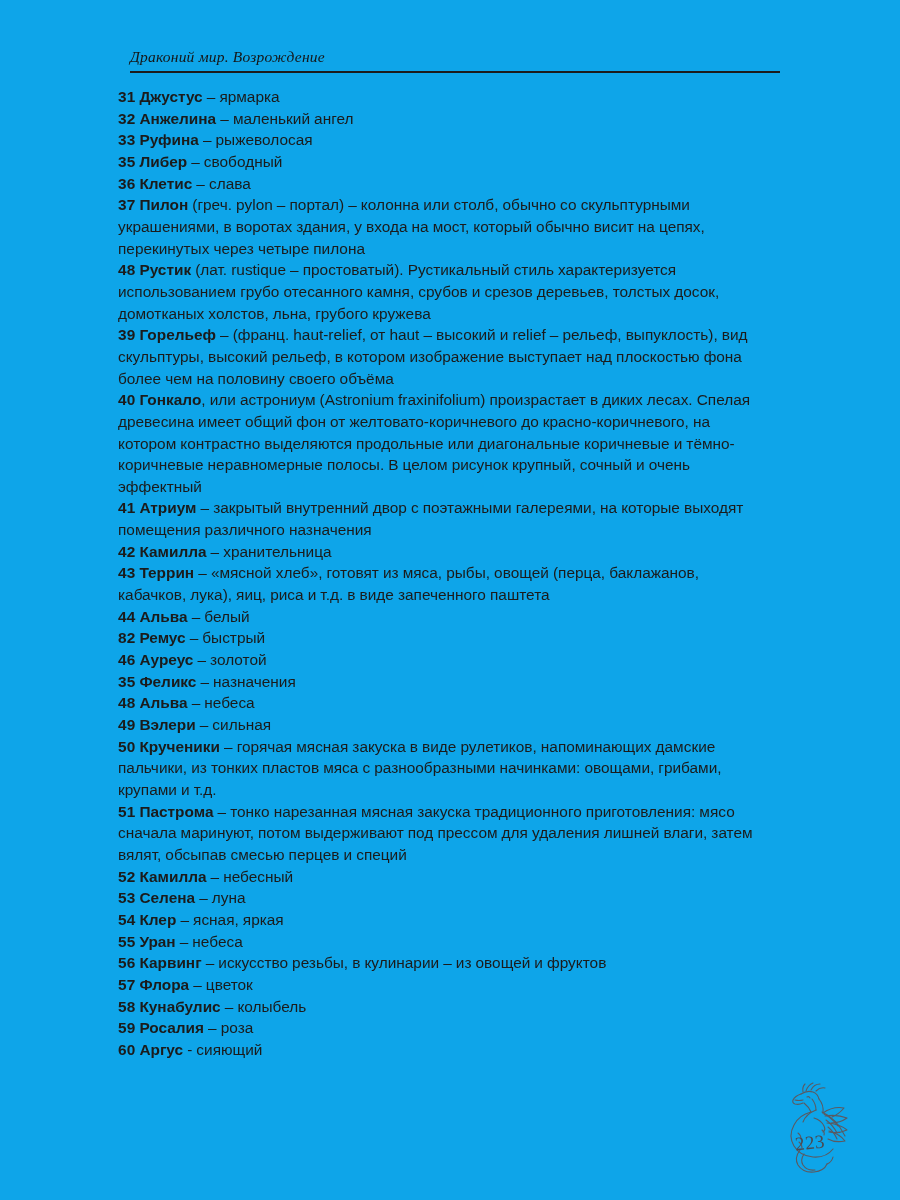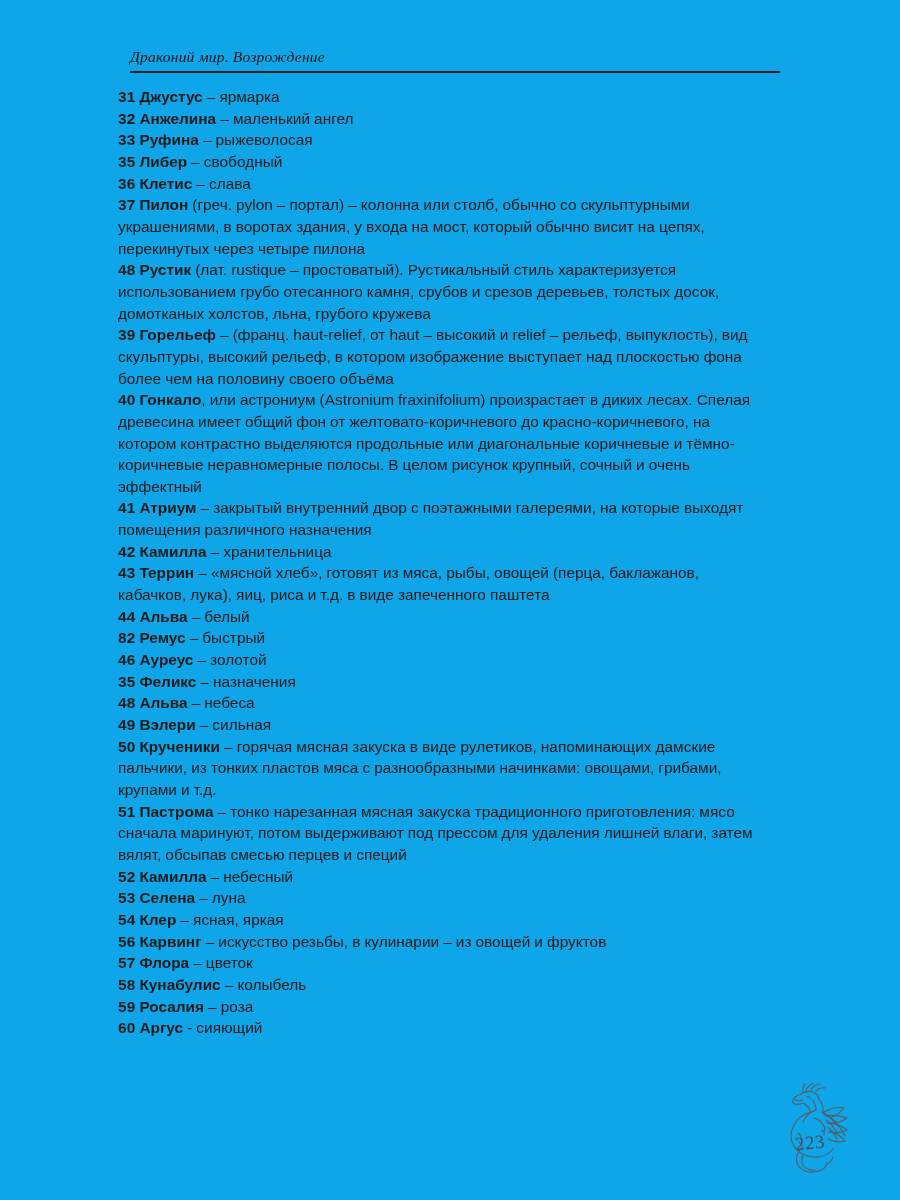--- a/index.html
+++ b/index.html
@@ -138,20 +138,21 @@
       <p class="entry"><span class="num">82</span> <span class="term">Ремус</span><span class="def"> – быстрый</span></p>
       <p class="entry"><span class="num">46</span> <span class="term">Ауреус</span><span class="def"> – золотой</span></p>
       <p class="entry"><span class="num">35</span> <span class="term">Феликс</span><span class="def"> – назначения</span></p>
       <p class="entry"><span class="num">48</span> <span class="term">Альва</span><span class="def"> – небеса</span></p>
       <p class="entry"><span class="num">49</span> <span class="term">Вэлери</span><span class="def"> – сильная</span></p>
       <p class="entry"><span class="num">50</span> <span class="term">Крученики</span><span class="def"> – горячая мясная закуска в виде рулетиков, напоминающих дамские пальчики, из тонких пластов мяса с разнообразными начинками: овощами, грибами, крупами и т.д.</span></p>
       <p class="entry"><span class="num">51</span> <span class="term">Пастрома</span><span class="def"> – тонко нарезанная мясная закуска традиционного приготовления: мясо сначала маринуют, потом выдерживают под прессом для удаления лишней влаги, затем вялят, обсыпав смесью перцев и специй</span></p>
       <p class="entry"><span class="num">52</span> <span class="term">Камилла</span><span class="def"> – небесный</span></p>
       <p class="entry"><span class="num">53</span> <span class="term">Селена</span><span class="def"> – луна</span></p>
       <p class="entry"><span class="num">54</span> <span class="term">Клер</span><span class="def"> – ясная, яркая</span></p>
+      <p class="entry"><span class="num">55</span> <span class="term">Уран</span><span class="def"> – небеса</span></p>
       <p class="entry"><span class="num">56</span> <span class="term">Карвинг</span><span class="def"> – искусство резьбы, в кулинарии – из овощей и фруктов</span></p>
       <p class="entry"><span class="num">57</span> <span class="term">Флора</span><span class="def"> – цветок</span></p>
       <p class="entry"><span class="num">58</span> <span class="term">Кунабулис</span><span class="def"> – колыбель</span></p>
       <p class="entry"><span class="num">59</span> <span class="term">Росалия</span><span class="def"> – роза</span></p>
       <p class="entry"><span class="num">60</span> <span class="term"> Аргус</span><span class="def"> - сияющий</span></p>
     </div>
 
   <div class="colophon">
     <svg viewBox="0 0 108 106" xmlns="http://www.w3.org/2000/svg" fill="none" stroke="#5a5a62" stroke-width="1.1" stroke-linecap="round" stroke-linejoin="round">
 

